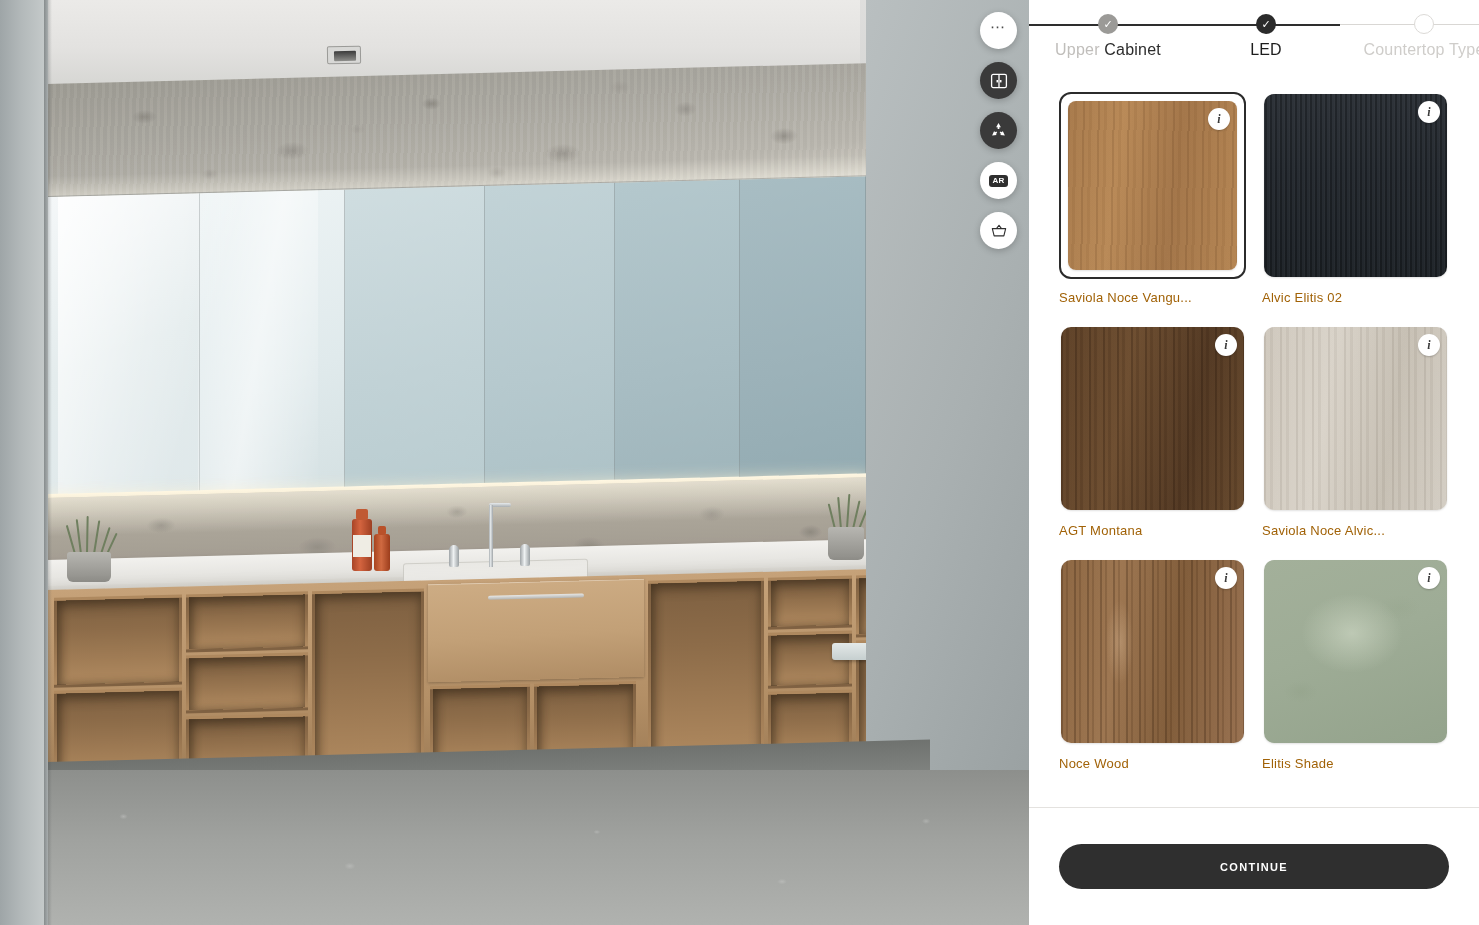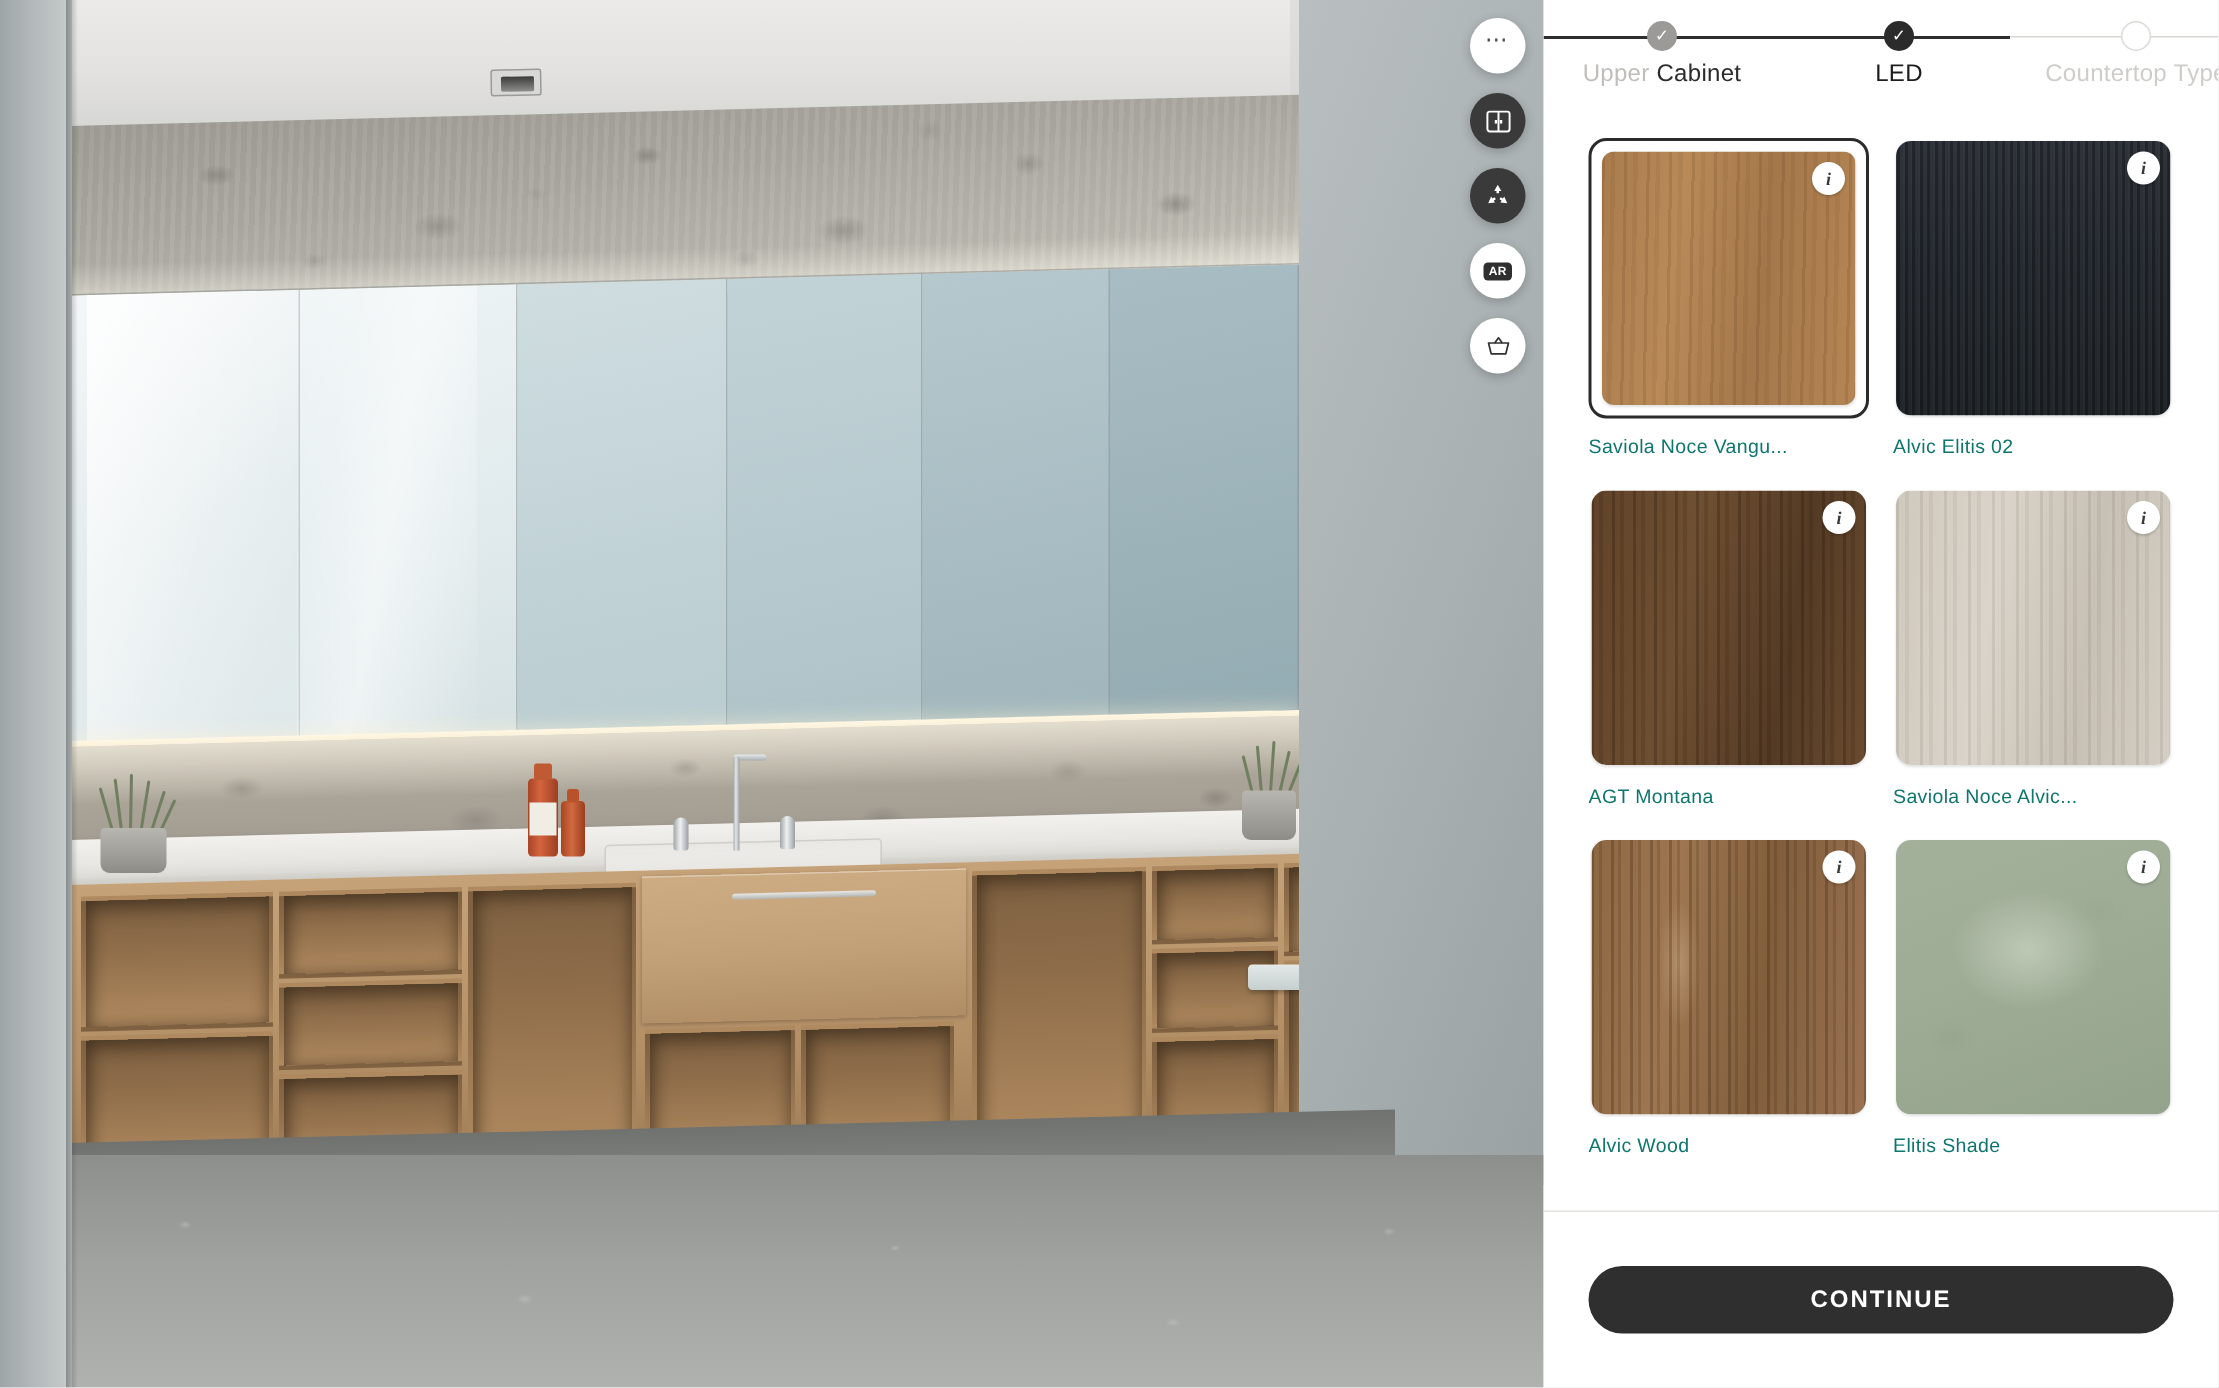--- a/index.html
+++ b/index.html
@@ -372,35 +372,35 @@
   .info-badge{
     position:absolute; right:7px; top:7px; width:22px; height:22px;
     border-radius:50%; background:#fff; color:#3a3a3a;
     display:flex; align-items:center; justify-content:center;
     font-size:12px; font-style:italic; font-family:"Liberation Serif", serif;
     font-weight:bold; line-height:1; cursor:pointer;
     box-shadow:0 1px 2px rgba(0,0,0,.2); z-index:2;
   }
   .swatch-card.selected .info-badge{ right:14px; top:14px; }
   .swatch-name{
-    margin-top:11px; font-size:13px; color:#0f766e; letter-spacing:.25px;
+    margin-top:11px; font-size:13px; color:#a16207; letter-spacing:.25px;
     white-space:nowrap; overflow:hidden; text-overflow:ellipsis;
   }
 
   
   .footer{
     flex:0 0 117px; display:flex; align-items:center;
     padding:0 30px; gap:24px;
   }
   .price-block{ display:flex; flex-direction:column; gap:7px; width:170px; }
   .price{ font-size:23px; font-weight:bold; color:#1d1d1d; letter-spacing:.3px; }
   .vat{ font-size:11.5px; color:#4a4a4a; }
   .continue-btn{
     flex:1 1 auto; height:45px; border-radius:23px; border:none;
-    background:#2f2f2f; color:#fff; font-size:16px; font-weight:bold;
+    background:#2f2f2f; color:#fff; font-size:11px; font-weight:bold;
     letter-spacing:1.3px; cursor:pointer;
     font-family:"Liberation Sans", sans-serif;
   }
 </style>
 </head>
 <body>
 
 <div id="app">
 
   <div class="viewport">
@@ -611,21 +611,21 @@
             <div class="swatch-img tex-saviola-light"></div>
           </div>
           <div class="swatch-name">Saviola Noce Alvic...</div>
         </div>
 
         <div class="swatch-card">
           <div class="swatch-frame">
             <div class="info-badge">i</div>
             <div class="swatch-img tex-pine"></div>
           </div>
-          <div class="swatch-name">Alvic Wood</div>
+          <div class="swatch-name">Noce Wood</div>
         </div>
 
         <div class="swatch-card">
           <div class="swatch-frame">
             <div class="info-badge">i</div>
             <div class="swatch-img tex-emerald"></div>
           </div>
           <div class="swatch-name">Elitis Shade</div>
         </div>
 

